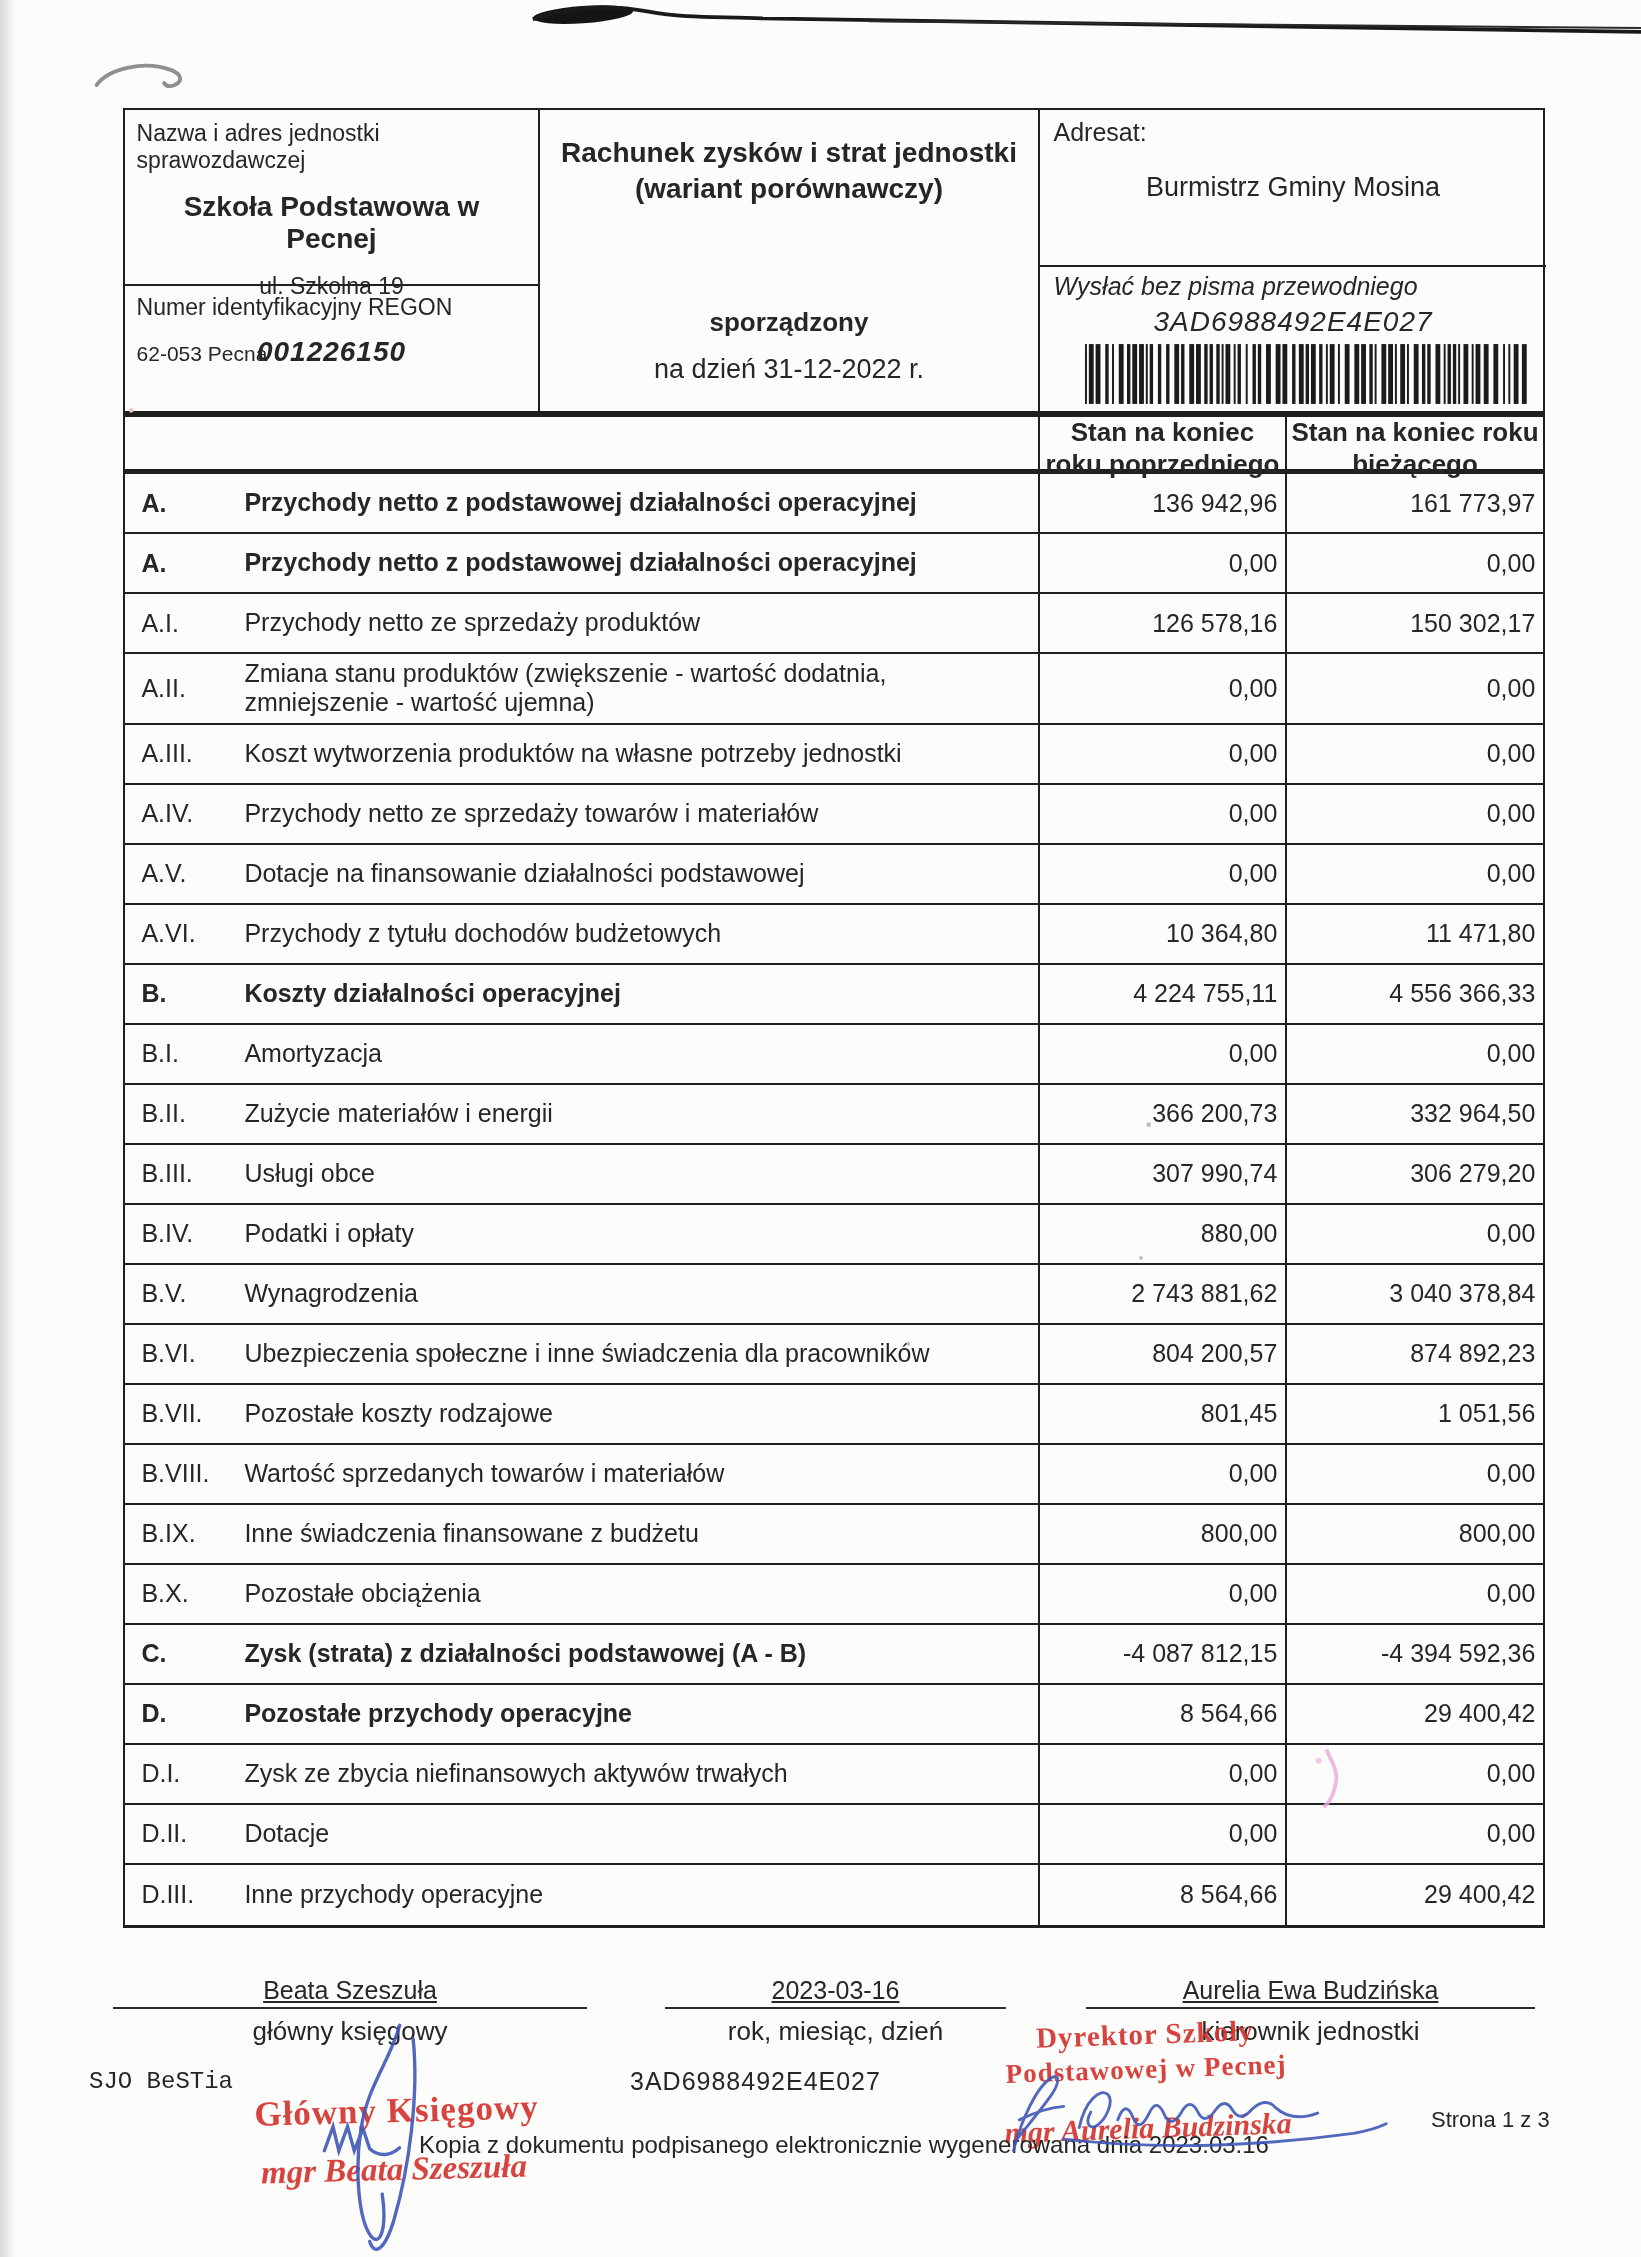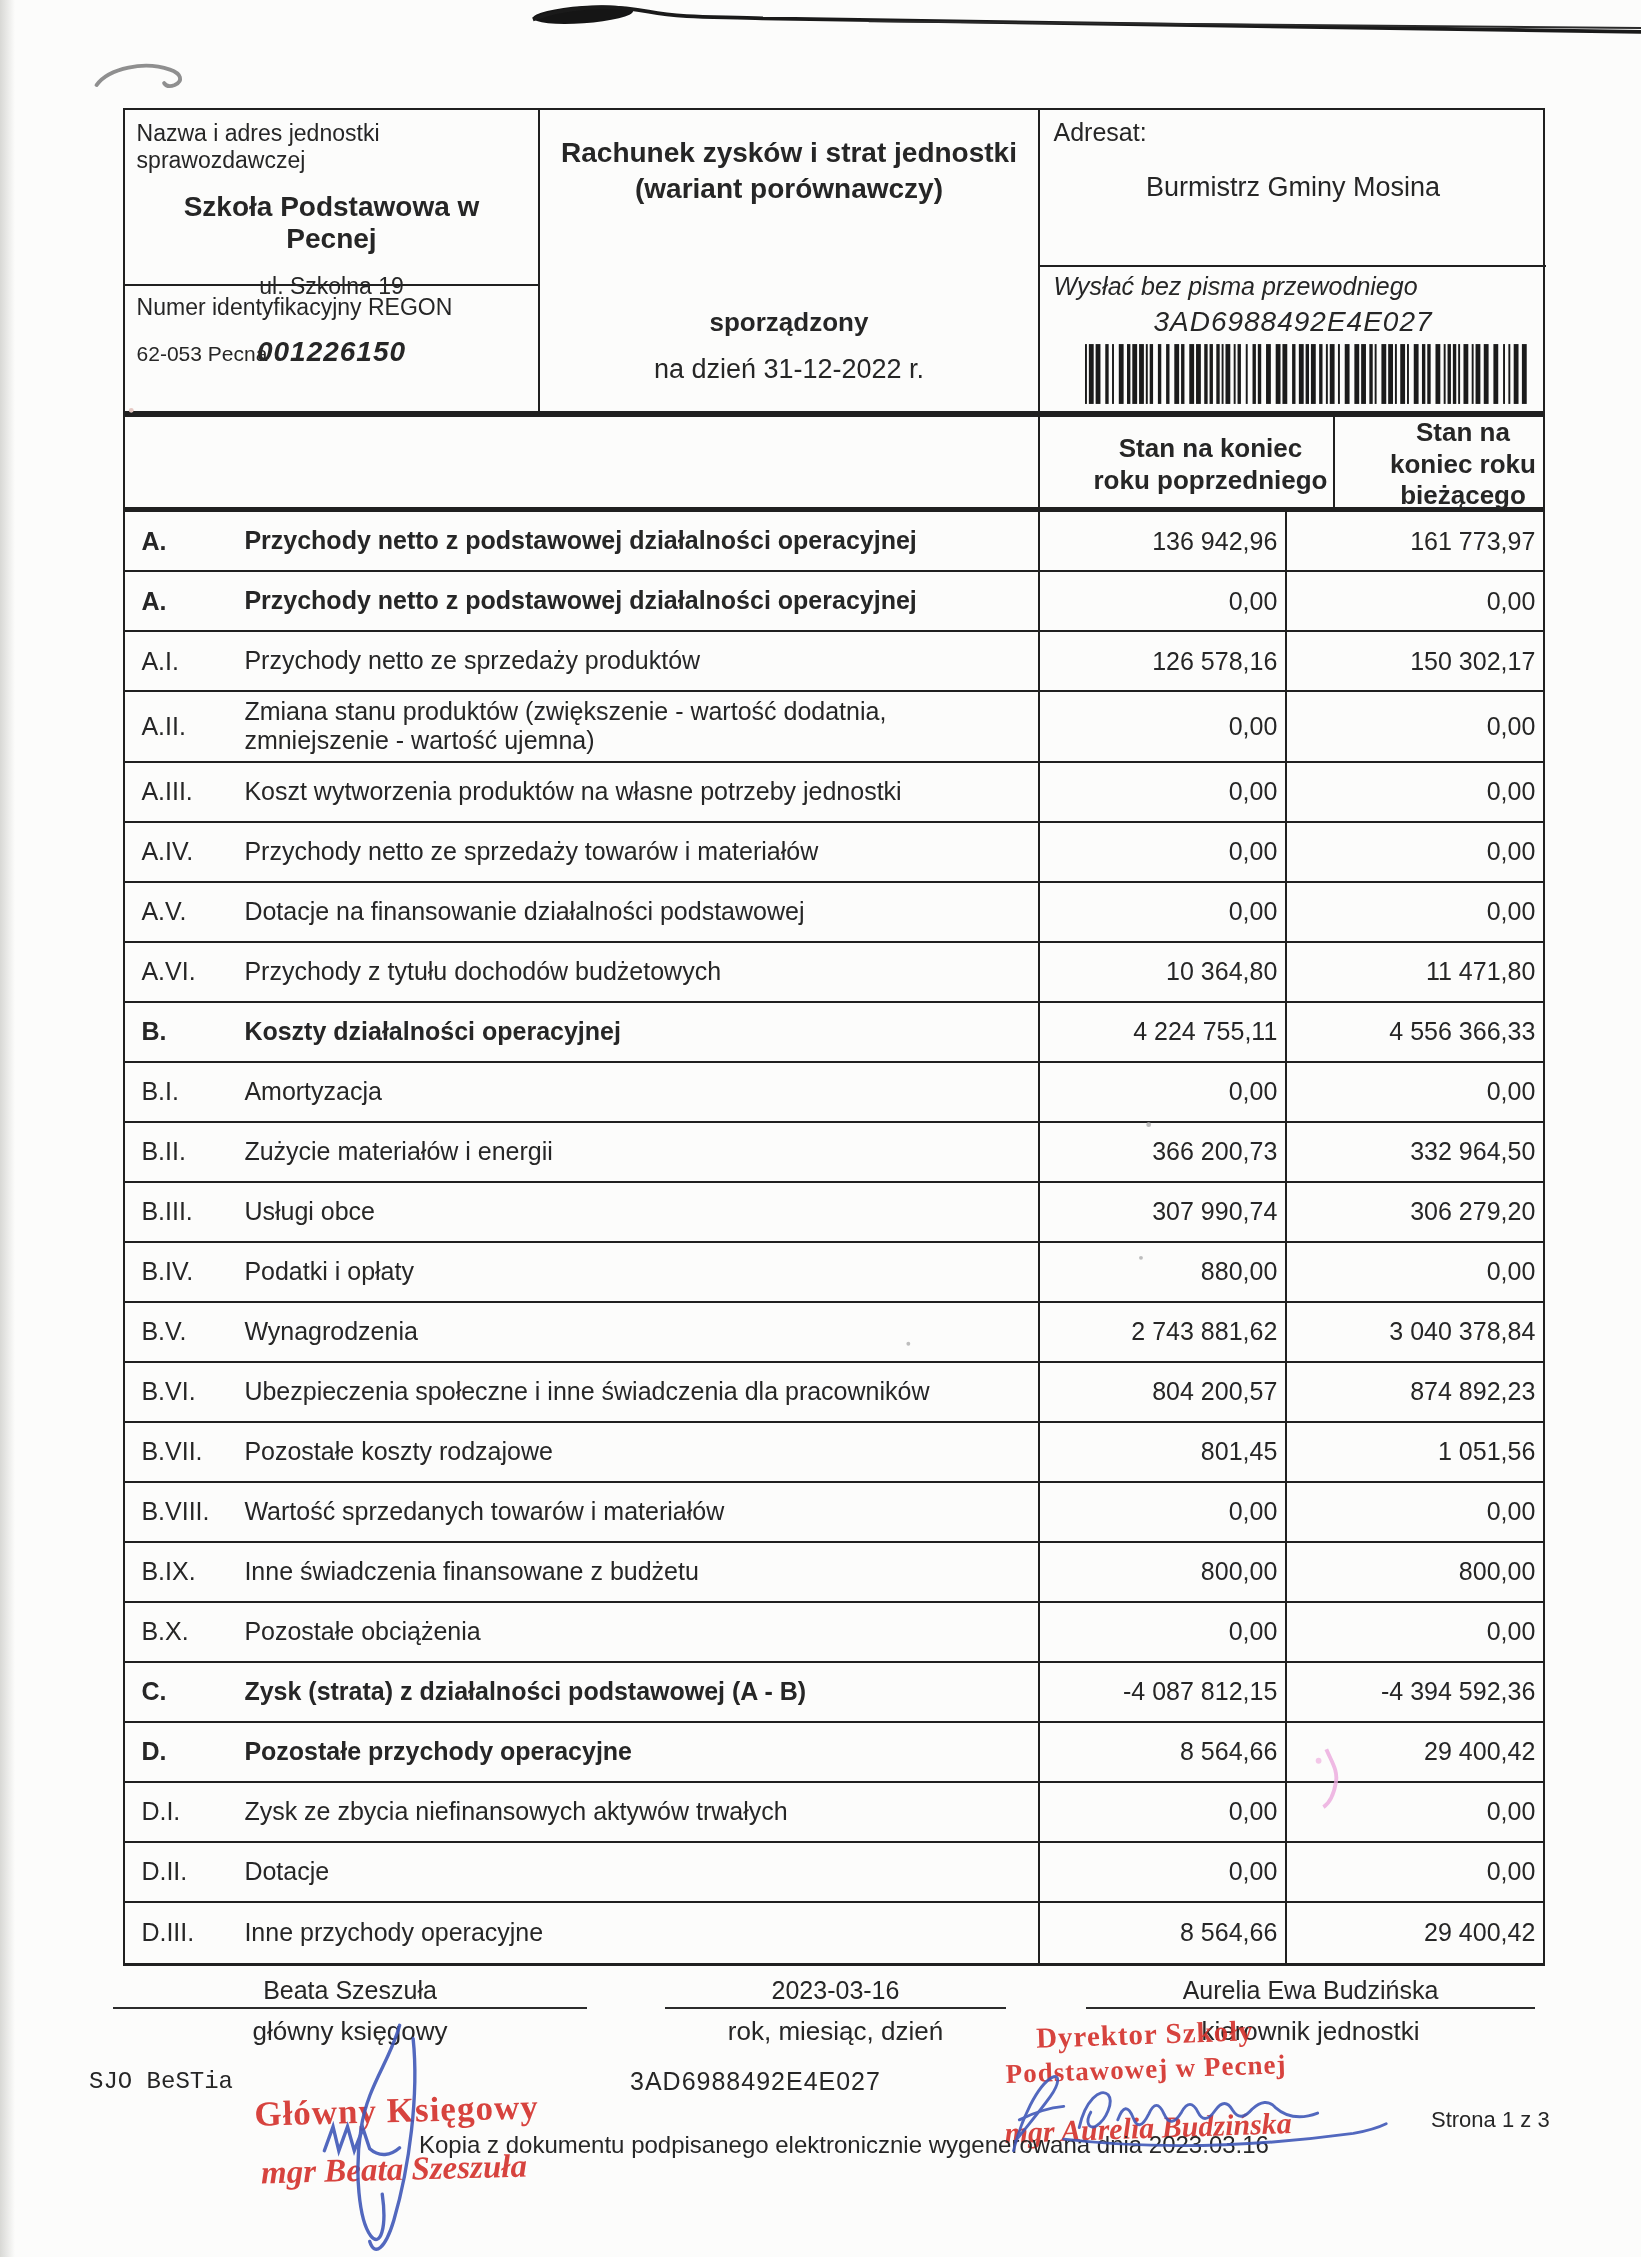--- a/index.html
+++ b/index.html
@@ -37,41 +37,41 @@
   .prep1{font-size:26px;font-weight:bold;margin-top:100px;}
   .prep2{font-size:27px;font-weight:normal;margin-top:16.4px;}
   .adresat-box{height:157px;border-bottom:2.9px solid #202020;box-sizing:border-box;padding:7.7px 13.5px;}
   .adresat-label{font-size:25px;}
   .addressee{font-size:27px;text-align:center;margin-top:25px;}
   .wyslac-box{height:143px;box-sizing:border-box;padding:4.8px 13.5px;position:relative;font-style:italic;}
   .dispatch{font-size:25px;}
   .doccode{font-size:28px;text-align:center;margin-top:4.8px;letter-spacing:1px;}
   .barcode-wrap{margin-top:6.8px;margin-left:31px;width:448px;height:60px;}
 
-  .colhead{display:grid;grid-template-columns:915px 247px 1fr;border-bottom:5.8px solid #202020;height:95px;box-sizing:border-box;gap:48px;}
+  .colhead{display:grid;grid-template-columns:915px 247px 1fr;border-bottom:5.8px solid #202020;height:57px;box-sizing:border-box;}
   .colhead .c0{border-right:2.9px solid #202020;box-sizing:border-box;}
   .colhead .c1{border-right:2.9px solid #202020;box-sizing:border-box;}
   .colhead .c1,.colhead .c2{
     display:flex;flex-direction:column;align-items:center;justify-content:center;
     font-weight:bold;font-size:26px;line-height:1.22;text-align:center;
   }
 
   .rows .trow{display:grid;grid-template-columns:915px 247px 1fr;border-bottom:2.9px solid #202020;min-height:60px;box-sizing:border-box;}
   .rows .trow:last-child{border-bottom:none;}
   .cell{box-sizing:border-box;display:flex;align-items:center;}
   .label-cell{border-right:2.9px solid #202020;padding:4.8px 15.4px 4.8px 16.4px;}
   .label-cell .code{width:103px;flex-shrink:0;font-size:25px;}
   .label-cell .lbl{flex:1;font-size:25px;line-height:1.18;padding-right:13.5px;}
   .val-cell{justify-content:flex-end;padding-right:7.7px;font-size:25px;}
   .val-prev{border-right:2.9px solid #202020;}
   .trow.bold .code,.trow.bold .lbl{font-weight:bold;}
 
   
   .sig-block{position:absolute;top:1970px;}
-  .sig-name{font-size:25px;text-align:center;height:35px;display:flex;align-items:flex-end;justify-content:center;}
+  .sig-name{font-size:25px;text-align:center;height:35px;display:flex;align-items:flex-end;justify-content:center;text-decoration:underline;}
   .sig-line{border-bottom:2.9px solid #2c2c2c;margin-top:1.9px;}
   .sig-role{font-size:26px;text-align:center;padding-top:6.8px;}
   .sb1{left:113px;width:474px;}
   .sb2{left:665px;width:341px;}
   .sb3{left:1086px;width:449px;}
 
   .app-name{position:absolute;left:89px;top:2068px;font-size:24px;font-family:Liberation Mono, monospace;}
   .footer-code{position:absolute;left:630px;top:2067px;width:222px;text-align:center;font-size:25px;letter-spacing:1px;}
   .page-indicator{position:absolute;left:1431px;top:2107px;font-size:22px;}
   .copy-note{position:absolute;left:419px;top:2131px;font-size:24px;}

